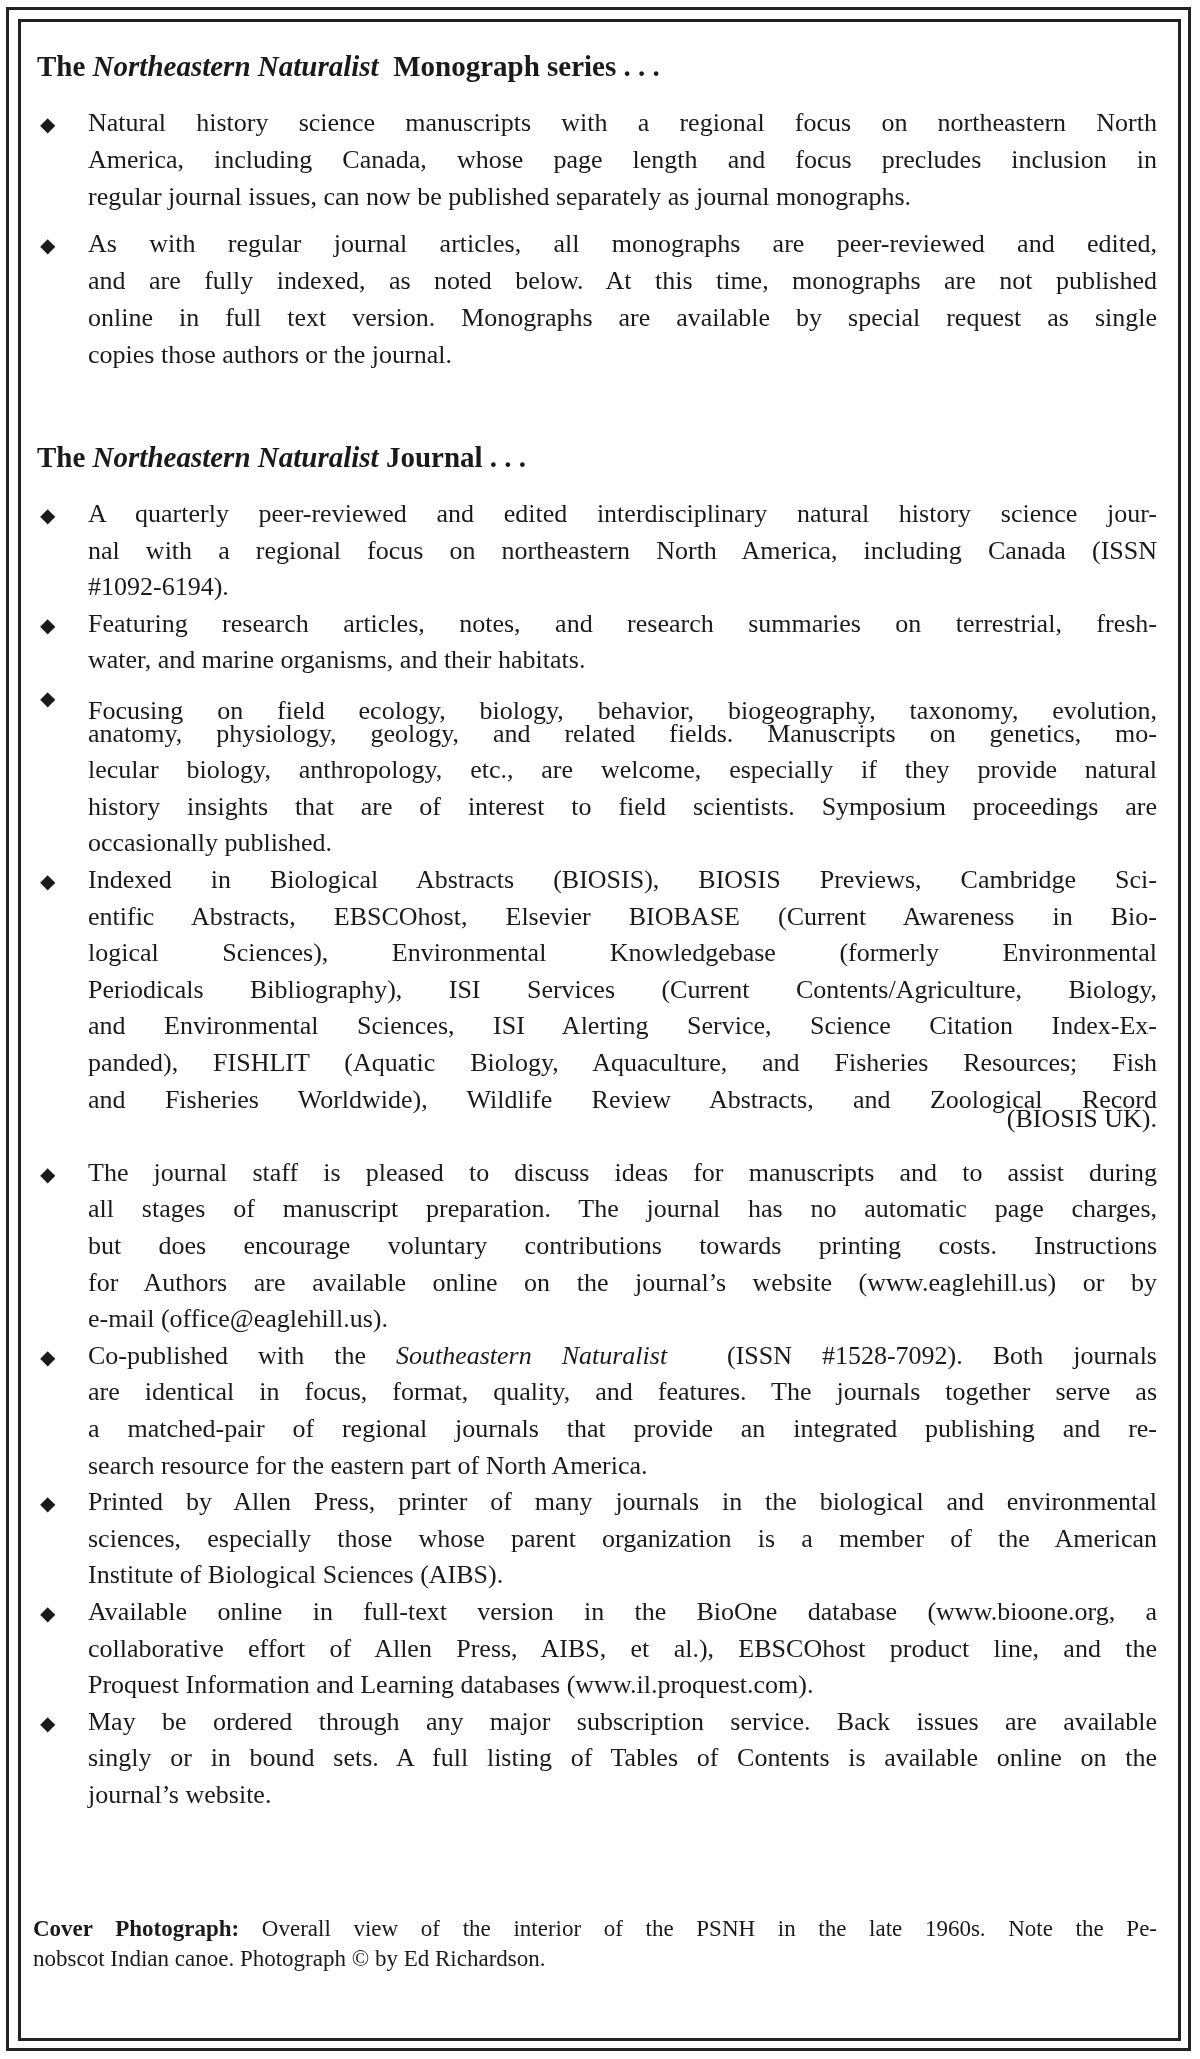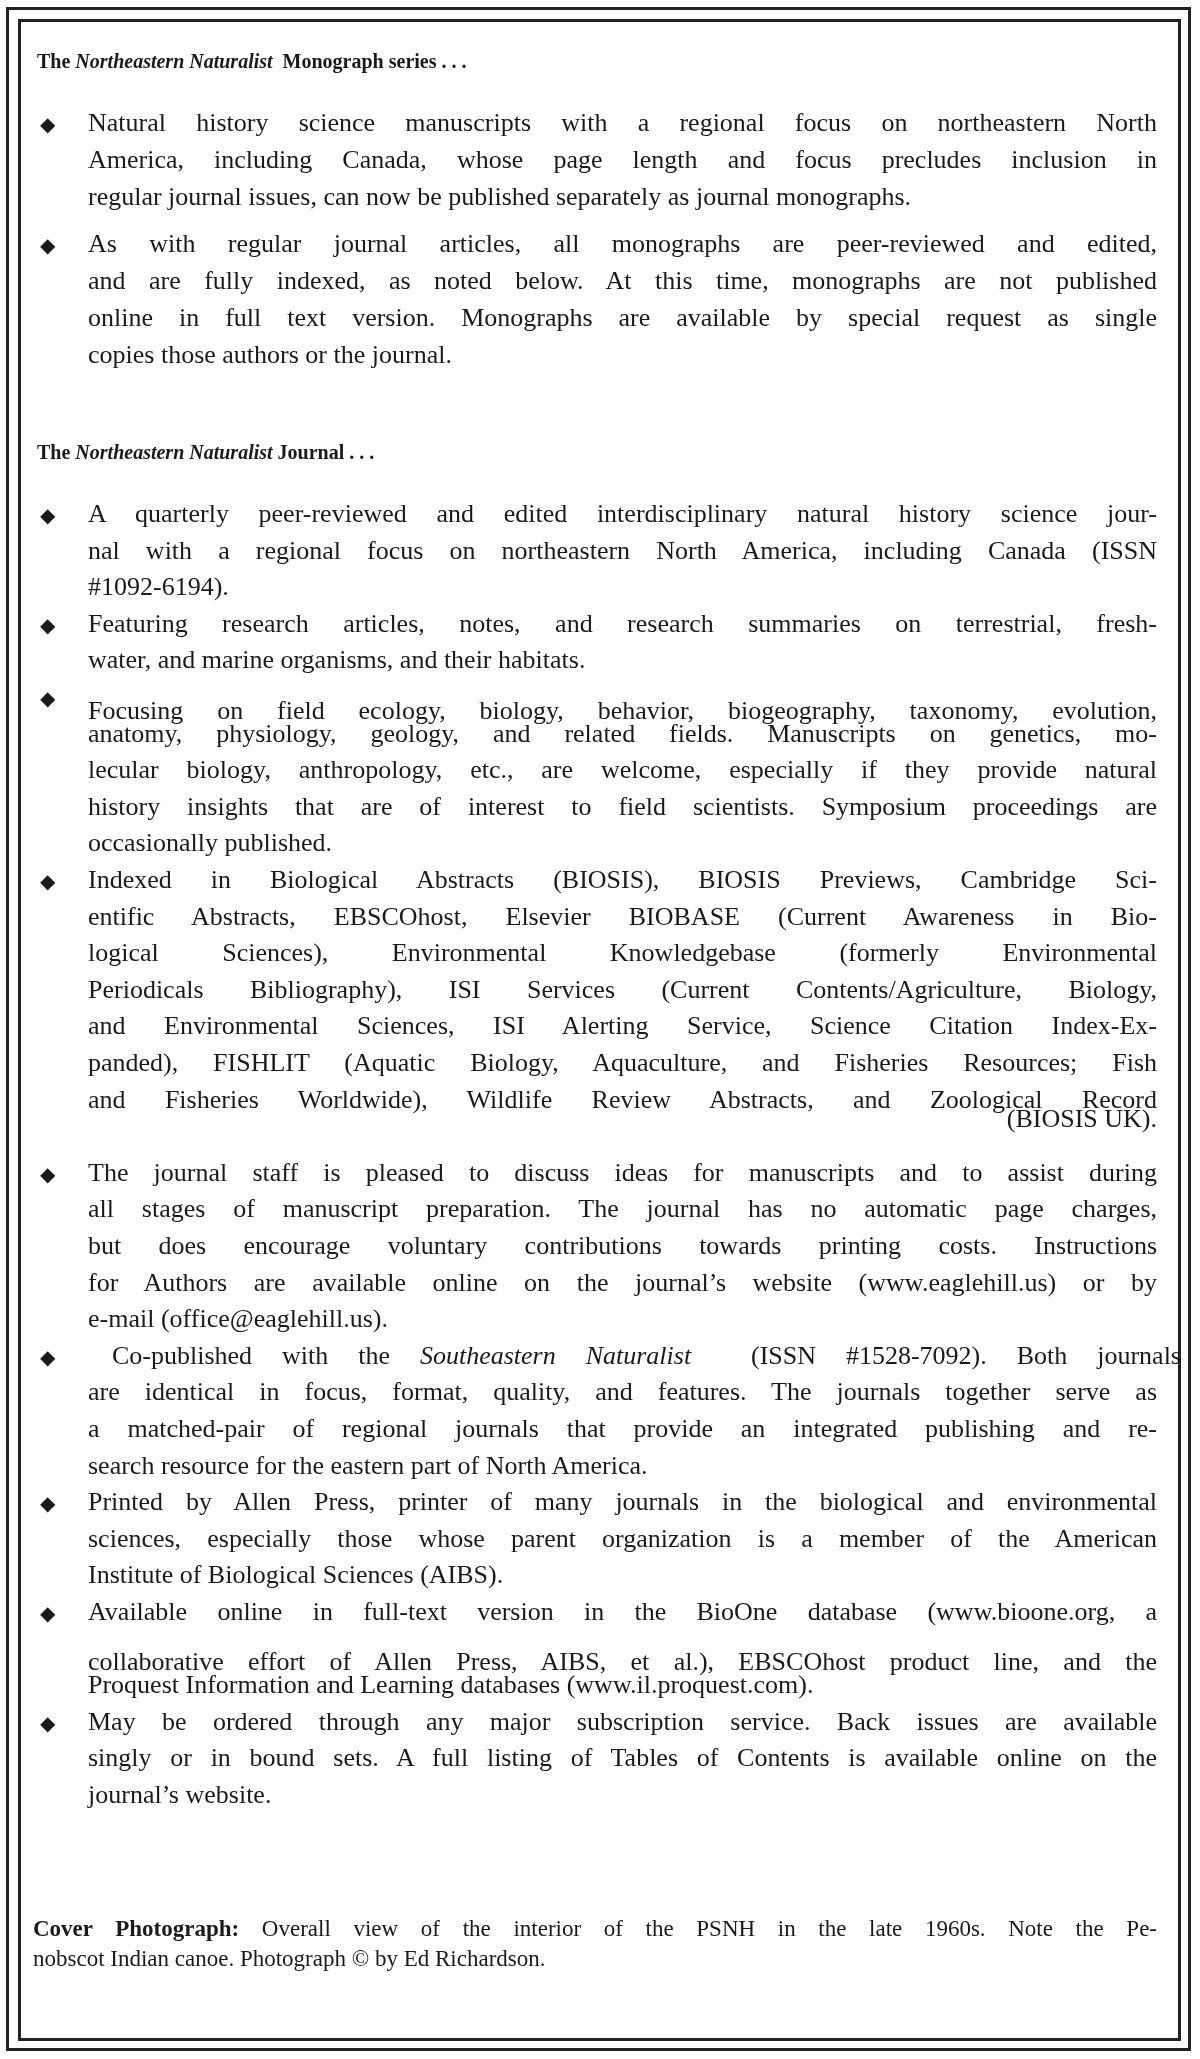--- a/index.html
+++ b/index.html
@@ -2,21 +2,21 @@
 <html><head>
 <meta charset="utf-8">
 <style>
   html, body { margin: 0; padding: 0; background: #ffffff; }
   body { width: 1200px; height: 2059px; position: relative; overflow: hidden;
          font-family: "Liberation Serif", "DejaVu Serif", serif; color: #1a1a1a; }
   .outer-frame { position: absolute; left: 6px; top: 7px; width: 1185px; height: 2044px;
                  border: 3px solid #222; box-sizing: border-box; }
   .inner-frame { position: absolute; left: 18px; top: 19px; width: 1163px; height: 2022px;
                  border: 3px solid #222; box-sizing: border-box; }
-  .heading { position: absolute; left: 37px; font-size: 20px; font-weight: bold; white-space: nowrap; }
+  .heading { position: absolute; left: 37px; font-size: 29px; font-weight: bold; white-space: nowrap; }
   .heading i { font-weight: bold; }
   .bullet-icon { position: absolute; left: 40px; width: 16px; font-size: 20px; line-height: 1; }
   .bullet-icon::before { content: "\25C6"; }
   .line { position: absolute; left: 88px; width: 1069px; font-size: 26px; line-height: 30px;
           white-space: nowrap; }
   .line.j { text-align: justify; text-align-last: justify; }
   .cover { position: absolute; left: 33px; width: 1124px; font-size: 23px; line-height: 28px; white-space: nowrap; }
   .cover.j { text-align: justify; text-align-last: justify; }
   .cover b { font-weight: bold; }
 </style>
@@ -65,31 +65,31 @@
     <div class="line j" style="top: 1048px;">panded), FISHLIT (Aquatic Biology, Aquaculture, and Fisheries Resources; Fish</div>
     <div class="line j" style="top: 1084.6px;">and Fisheries Worldwide), Wildlife Review Abstracts, and Zoological Record</div>
     <div class="line" style="top: 1104px; text-align: right;">(BIOSIS UK).</div>
     <span class="bullet-icon" style="top: 1163.8px;"></span>
     <div class="line j" style="top: 1157.8px;">The journal staff is pleased to discuss ideas for manuscripts and to assist during</div>
     <div class="line j" style="top: 1194.4px;">all stages of manuscript preparation. The journal has no automatic page charges,</div>
     <div class="line j" style="top: 1231px;">but does encourage voluntary contributions towards printing costs. Instructions</div>
     <div class="line j" style="top: 1267.6px;">for Authors are available online on the journal’s website (www.eaglehill.us) or by</div>
     <div class="line" style="top: 1304.2px;">e-mail (office@eaglehill.us).</div>
     <span class="bullet-icon" style="top: 1346.8px;"></span>
-    <div class="line j" style="top: 1340.8px; margin-left: 24px;"><span>Co-published with the </span><i>Southeastern Naturalist</i><span style="white-space: pre;">  (ISSN #1528-7092). Both journals</span></div>
+    <div class="line j" style="top: 1340.8px;"><span>Co-published with the </span><i>Southeastern Naturalist</i><span style="white-space: pre;">  (ISSN #1528-7092). Both journals</span></div>
     <div class="line j" style="top: 1377.4px;">are identical in focus, format, quality, and features. The journals together serve as</div>
     <div class="line j" style="top: 1414px;">a matched-pair of regional journals that provide an integrated publishing and re-</div>
     <div class="line" style="top: 1450.6px;">search resource for the eastern part of North America.</div>
     <span class="bullet-icon" style="top: 1493.2px;"></span>
     <div class="line j" style="top: 1487.2px;">Printed by Allen Press, printer of many journals in the biological and environmental</div>
     <div class="line j" style="top: 1523.8px;">sciences, especially those whose parent organization is a member of the American</div>
     <div class="line" style="top: 1560.4px;">Institute of Biological Sciences (AIBS).</div>
     <span class="bullet-icon" style="top: 1603px;"></span>
     <div class="line j" style="top: 1597px;">Available online in full-text version in the BioOne database (www.bioone.org, a</div>
-    <div class="line j" style="top: 1633.6px; margin-top: 13px;">collaborative effort of Allen Press, AIBS, et al.), EBSCOhost product line, and the</div>
+    <div class="line j" style="top: 1633.6px;">collaborative effort of Allen Press, AIBS, et al.), EBSCOhost product line, and the</div>
     <div class="line" style="top: 1670.2px;">Proquest Information and Learning databases (www.il.proquest.com).</div>
     <span class="bullet-icon" style="top: 1712.8px;"></span>
     <div class="line j" style="top: 1706.8px;">May be ordered through any major subscription service. Back issues are available</div>
     <div class="line j" style="top: 1743.4px;">singly or in bound sets. A full listing of Tables of Contents is available online on the</div>
     <div class="line" style="top: 1780px;">journal’s website.</div>
   </div>
 
 <div class="cover j" style="top:1915px;"><b>Cover Photograph:</b><span style="white-space:pre;"> Overall view of the interior of the PSNH in the late 1960s. Note the Pe-</span></div>
 <div class="cover" style="top:1945px;">nobscot Indian canoe. Photograph © by Ed Richardson.</div>
 

